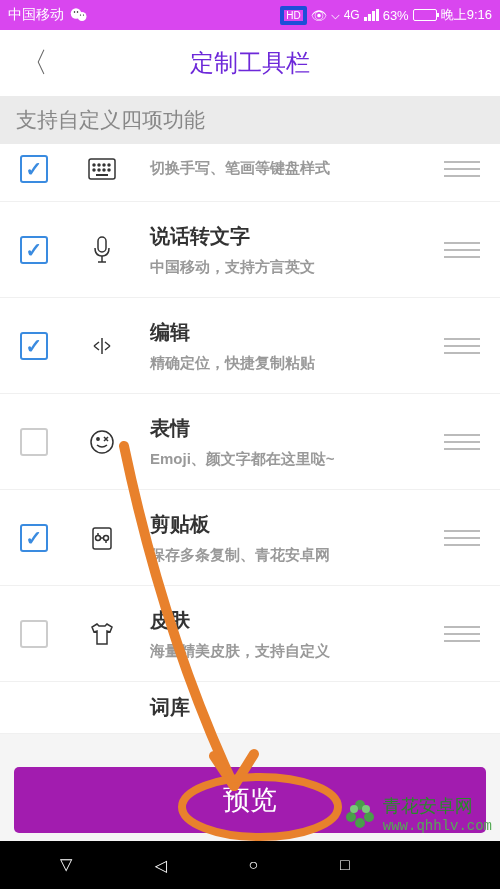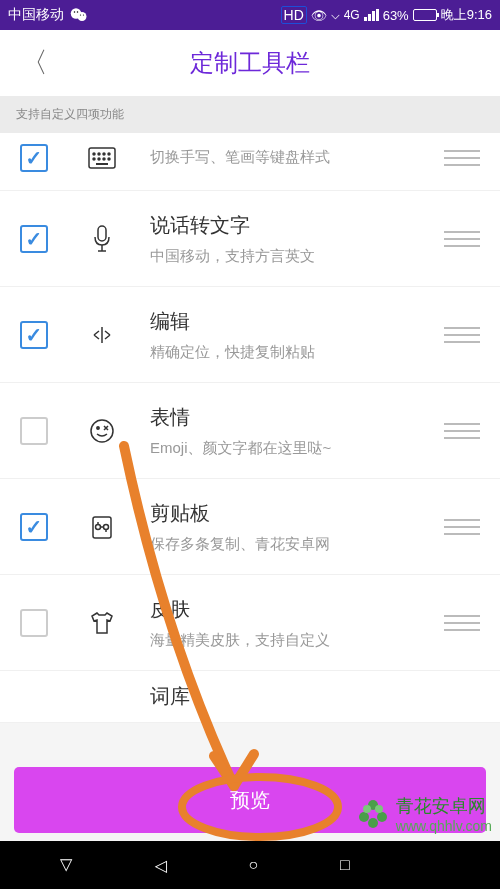--- a/index.html
+++ b/index.html
@@ -6,21 +6,21 @@
     body {
       width: 500px;
       height: 889px;
       background: #f5f5f5;
       font-family: -apple-system, "PingFang SC", "Microsoft YaHei", sans-serif;
       overflow: hidden;
       position: relative;
     }
     .status-bar {
       height: 30px;
-      background: #4c1d95;
+      background: #d946ef;
       color: #fff;
       display: flex;
       align-items: center;
       padding: 0 8px;
       font-size: 14px;
     }
     .status-left { display: flex; align-items: center; gap: 6px; }
     .status-right { margin-left: auto; display: flex; align-items: center; gap: 4px; font-size: 13px; }
     .header {
       height: 66px;
@@ -39,21 +39,21 @@
       position: absolute;
       left: 50%;
       transform: translateX(-50%);
       font-size: 24px;
       color: #6d28d9;
       font-weight: 400;
     }
     .notice-bar {
       background: #ebebeb;
       padding: 10px 16px;
-      font-size: 12px;
+      font-size: 21px;
       color: #888;
     }
     .list {
       background: #fff;
     }
     .list-item {
       display: flex;
       align-items: center;
       padding: 18px 20px 18px 20px;
       border-bottom: 1px solid #f0f0f0;
@@ -87,20 +87,21 @@
       display: flex;
       justify-content: center;
       align-items: center;
       margin-left: 36px;
       flex-shrink: 0;
       color: #333;
     }
     .item-content {
       flex: 1;
       margin-left: 30px;
+      font-weight: bold;
     }
     .item-title {
       font-size: 20px;
       color: #333;
       margin-bottom: 8px;
     }
     .item-desc {
       font-size: 15px;
       color: #999;
     }
@@ -115,27 +116,27 @@
       height: 2px;
       background: #bbb;
       width: 100%;
     }
     .preview-button {
       position: absolute;
       bottom: 56px;
       left: 14px;
       right: 14px;
       height: 66px;
-      background: #d946ef;
+      background: #a21caf;
       color: #fff;
       border-radius: 5px;
       display: flex;
       align-items: center;
       justify-content: center;
-      font-size: 20px;
+      font-size: 27px;
     }
     .nav-bar {
       position: absolute;
       bottom: 0;
       left: 0;
       right: 0;
       height: 48px;
       background: #000;
       display: flex;
       align-items: center;
@@ -146,20 +147,21 @@
     .watermark {
       position: absolute;
       bottom: 55px;
       right: 8px;
       display: flex;
       align-items: center;
       gap: 6px;
       color: #2a8a2a;
       font-size: 18px;
       font-weight: 500;
+      font-family: Liberation Mono, monospace;
     }
     .watermark-logo {
       width: 34px;
       height: 34px;
       position: relative;
     }
     .arrow-svg {
       position: absolute;
       top: 436px;
       left: 104px;
@@ -225,21 +227,21 @@
           <circle cx="8" cy="8" r="7" fill="#fff"></circle>
           <circle cx="16" cy="12" r="6" fill="#fff"></circle>
           <circle cx="6" cy="6" r="1" fill="#000"></circle>
           <circle cx="10" cy="6" r="1" fill="#000"></circle>
           <circle cx="14" cy="10" r="0.8" fill="#000"></circle>
           <circle cx="18" cy="10" r="0.8" fill="#000"></circle>
         </svg>
     </span>
   </div>
   <div class="status-right">
-    <span style="border:1px solid #1d4ed8;padding:0 2px;font-size:14px;border-radius:2px">HD</span>
+    <span style="border:4px solid #1d4ed8;padding:0 2px;font-size:10px;border-radius:2px">HD</span>
     <span>👁</span>
     <span style="font-size:11px">⌵</span>
     <span style="font-size:12px">4G</span>
     <span class="signal-bars">
       <span style="height:4px"></span>
         <span style="height:7px"></span>
         <span style="height:10px"></span>
         <span style="height:12px"></span>
     </span>
     <span>63%</span>

